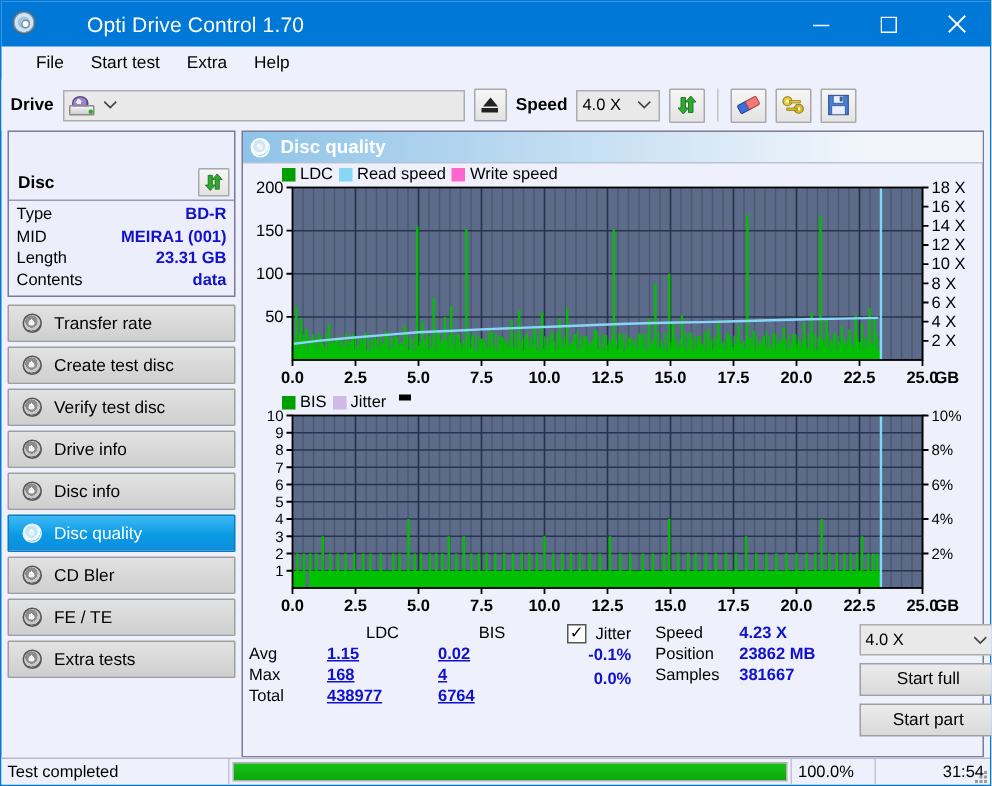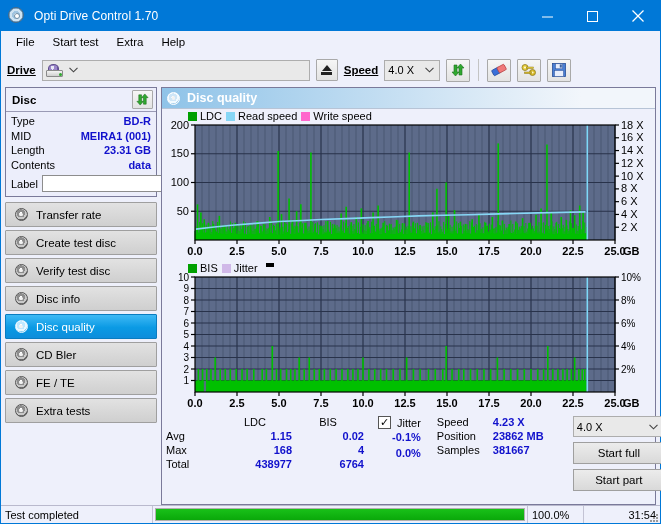--- a/index.html
+++ b/index.html
@@ -41,56 +41,58 @@
     border: 1px solid #4a6b87;
     position: relative;
   }
   .cd-glyph::after {
     content: ""; position: absolute; left: 50%; top: 50%;
     width: 4px; height: 4px; margin: -2px 0 0 -2px;
     background: #fff; border-radius: 50%; border: 1px solid #6d8ca5;
   }
   #titlebar .tb-title {
     color: #fff;
-    font-size: 12px;
+    font-size: 14px;
     letter-spacing: 0.1px;
+    margin-left: 24px;
   }
   #titlebar .tb-buttons {
     position: absolute; right: 0; top: 0; height: 30px;
     display: flex;
   }
   .tb-btn {
     width: 45px; height: 30px;
     display: flex; align-items: center; justify-content: center;
     color: #fff;
   }
   .tb-btn svg { display: block; }
 
   
   #menubar {
     height: 22px; flex: 0 0 22px;
     background: #eef0fb;
     display: flex; align-items: center;
     padding-left: 6px;
+    margin-left: 8px;
   }
   .menu-item {
     padding: 3px 9px;
     font-size: 11.5px;
     color: #000;
   }
 
   
   #drivebar {
     height: 34px; flex: 0 0 34px;
     background: #eef0fb;
     display: flex; align-items: center;
     padding: 0 6px;
     gap: 6px;
   }
-  .lbl-bold { font-weight: bold; font-size: 11.5px; color:#000;text-decoration:underline; }
+  .lbl-bold { font-weight: bold; font-size: 11.5px; color:#000; }
   .combo {
     height: 21px;
     background: #e9e9e9;
     border: 1px solid #adadad;
     display: flex; align-items: center;
     padding: 0 2px 0 3px;
     font-size: 11px;
     color: #000;
     position: relative;
   }
@@ -151,20 +153,21 @@
   }
   .disc-panel {
     border: 1px solid #7a7a9a;
     background: #eceefb;
   }
   .disc-head {
     display: flex; align-items: center;
     padding: 2px 3px;
     border-bottom: 1px solid #9a9ab5;
     background: #eceefb;
+    margin-top: 22px;
   }
   .disc-head .t { font-weight: bold; font-size: 11.5px; flex: 1; padding-left:3px;}
   .disc-rows { padding: 2px 5px 3px 5px; }
   .drow { display: flex; justify-content: space-between; line-height: 14.5px; font-size: 11px; }
   .drow .k { color: #000; }
   .drow .v { color: #1111cc; font-weight: bold; }
   .label-row { display: flex; align-items: center; margin-top: 2px; gap: 4px;}
   .label-row .k { font-size: 11px; }
   .label-input {
     flex: 1; height: 17px; background: #fff; border: 1px solid #8d8d8d;
@@ -255,21 +258,21 @@
   #stats {
     flex: 1;
     display: flex;
     padding: 3px 4px 2px 4px;
     min-height: 0;
   }
   .stat-col { font-size: 11px; }
   .stat-grid { display: grid; grid-template-columns: 52px 74px 72px; row-gap: 2px; }
   .stat-grid .hd { text-align: center; color: #000; }
   .stat-grid .rh { color: #000; }
-  .stat-grid .vl { text-align: right; color: #1111cc; font-weight: bold; }
+  .stat-grid .vl { text-align: left; color: #1111cc; font-weight: bold; text-decoration: underline; }
   .jitter-block { margin-left: 14px; }
   .jit-head { display: flex; align-items: center; gap: 6px; }
   .chk {
     width: 13px; height: 13px; background: #fff; border: 1px solid #555;
     display: flex; align-items: center; justify-content: center;
     font-size: 11px; line-height: 1; color: #000;
   }
   .jit-val { text-align: right; color: #1111cc; font-weight: bold; }
   .speed-block { margin-left: 16px; }
   .sp-grid { display: grid; grid-template-columns: 56px 74px; row-gap: 2px; align-items:center; }
@@ -431,27 +434,20 @@
             <span class="v">MEIRA1 (001)</span>
           </div>
           <div class="drow">
             <span class="k">Length</span>
             <span class="v">23.31 GB</span>
           </div>
           <div class="drow">
             <span class="k">Contents</span>
             <span class="v">data</span>
           </div>
-          <div class="label-row">
-            <span class="k">Label</span>
-            <input class="label-input" type="text" value="" style="">
-            <div class="disc-mini-btn">
-              <div class="gold-disc"></div>
-            </div>
-          </div>
         </div>
       </div>
 
       <div class="nav-list">
         <div class="nav-btn">
           <span class="nico">
               <span class="gray-disc"></span>
             </span>
           <span>Transfer rate</span>
         </div>
@@ -459,20 +455,26 @@
           <span class="nico">
               <span class="gray-disc"></span>
             </span>
           <span>Create test disc</span>
         </div>
         <div class="nav-btn">
           <span class="nico">
               <span class="gray-disc"></span>
             </span>
           <span>Verify test disc</span>
+        </div>
+        <div class="nav-btn">
+          <span class="nico">
+              <span class="gray-disc"></span>
+            </span>
+          <span>Drive info</span>
         </div>
         <div class="nav-btn">
           <span class="nico">
               <span class="gray-disc"></span>
             </span>
           <span>Disc info</span>
         </div>
         <div class="nav-btn active">
           <span class="nico">
               <span class="gray-disc"></span>

